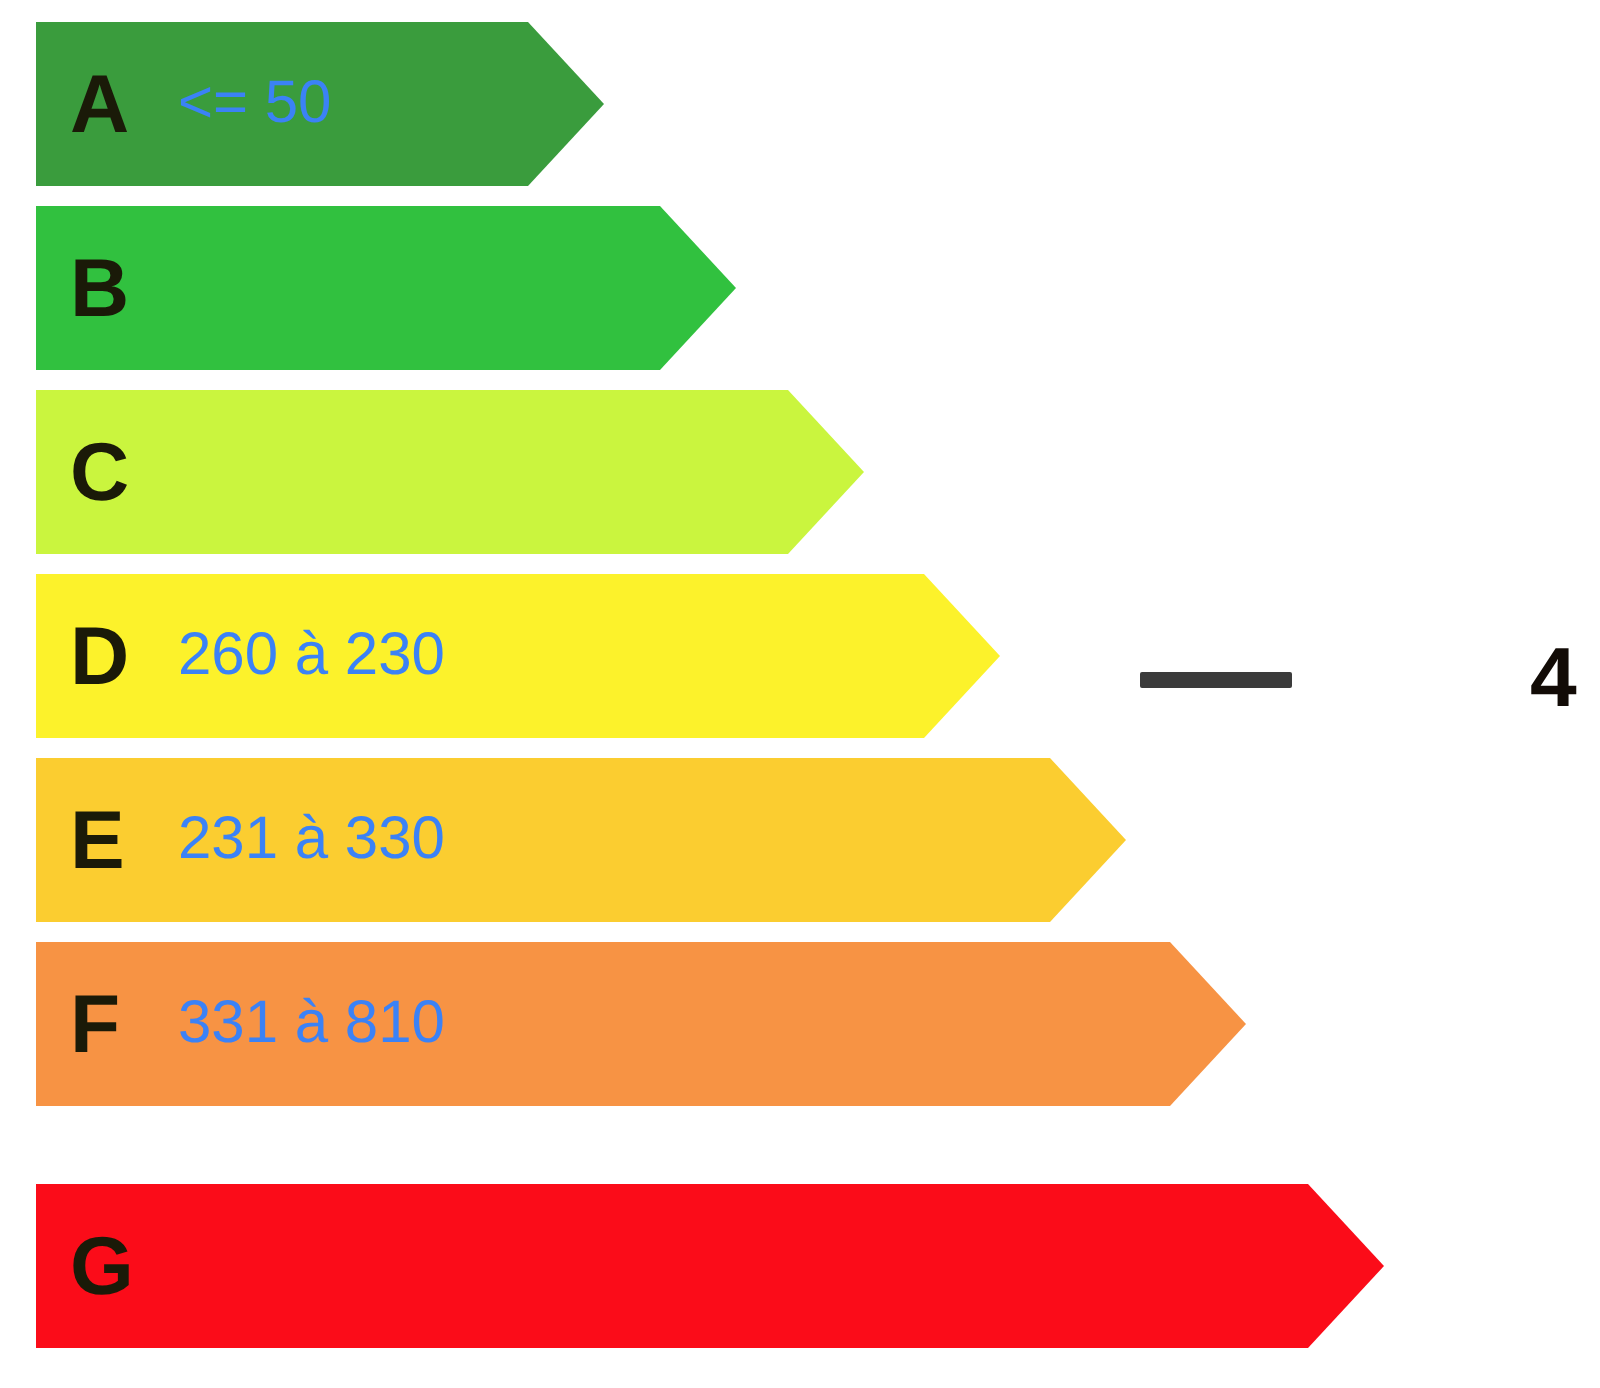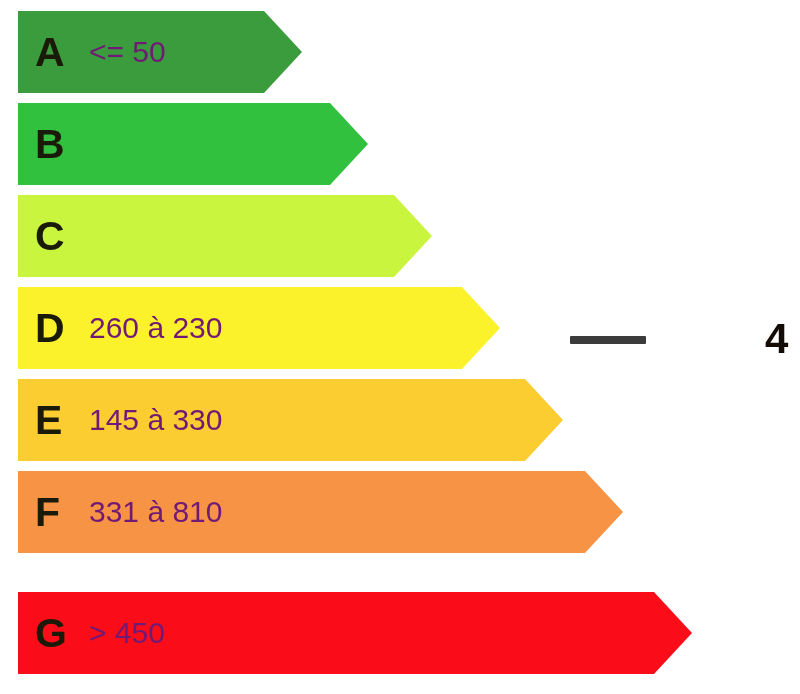--- a/index.html
+++ b/index.html
@@ -62,21 +62,21 @@
     margin-left: 17px;
     font-size: 41px;
     font-weight: bold;
     color: #1a1a08;
     line-height: 1;
     letter-spacing: 0px;
   }
   .grade-range {
     font-size: 30px;
     font-weight: normal;
-    color: #701a75;
+    color: #3b82f6;
     line-height: 1;
     white-space: nowrap;
   }
 
   
   #marker-group {
     position: absolute;
     left: 0;
     top: 0;
     width: 800px;
@@ -146,21 +146,21 @@
         </div>
       </li>
       <li class="grade-row" style="top: 379px; width: 545px;">
         <div class="grade-bar">
           <svg viewBox="0 0 545 82" preserveAspectRatio="none">
             <polygon points="0,0 507,0 545,41 507,82 0,82" fill="#fbcd30"></polygon>
           </svg>
         </div>
         <div class="grade-content">
           <span class="grade-letter">E</span>
-          <span class="grade-range">145 à 330</span>
+          <span class="grade-range">231 à 330</span>
         </div>
       </li>
       <li class="grade-row" style="top: 471px; width: 605px;">
         <div class="grade-bar">
           <svg viewBox="0 0 605 82" preserveAspectRatio="none">
             <polygon points="0,0 567,0 605,41 567,82 0,82" fill="#f79344"></polygon>
           </svg>
         </div>
         <div class="grade-content">
           <span class="grade-letter">F</span>
@@ -168,21 +168,20 @@
         </div>
       </li>
       <li class="grade-row" style="top: 592px; width: 674px;">
         <div class="grade-bar">
           <svg viewBox="0 0 674 82" preserveAspectRatio="none">
             <polygon points="0,0 636,0 674,41 636,82 0,82" fill="#fb0c19"></polygon>
           </svg>
         </div>
         <div class="grade-content">
           <span class="grade-letter">G</span>
-          <span class="grade-range">&gt; 450</span>
         </div>
       </li>
     </ul>
 
   <div id="marker-group">
     <div class="marker-dash" id="marker-dash" style="left: 570px; top: 336px; width: 76px; height: 8px; background: rgb(59, 59, 59);"></div>
     <div class="marker-value" id="marker-value" style="left: 765px; top: 318px;">4</div>
   </div>
 
 </div>

